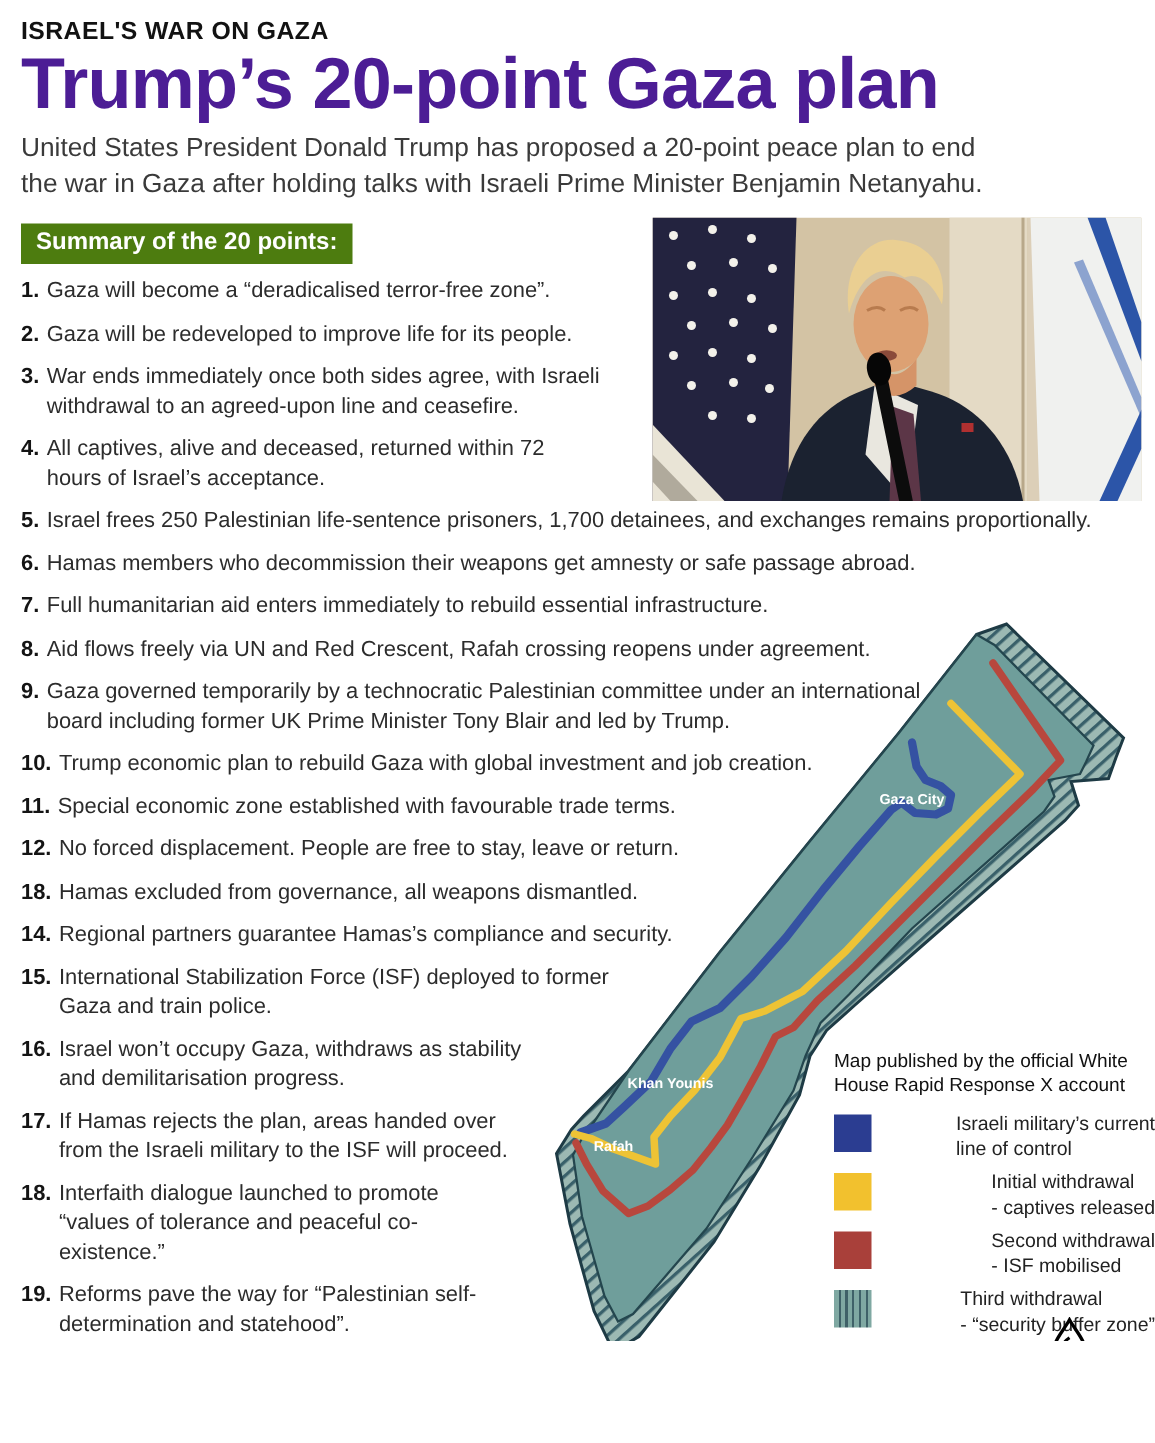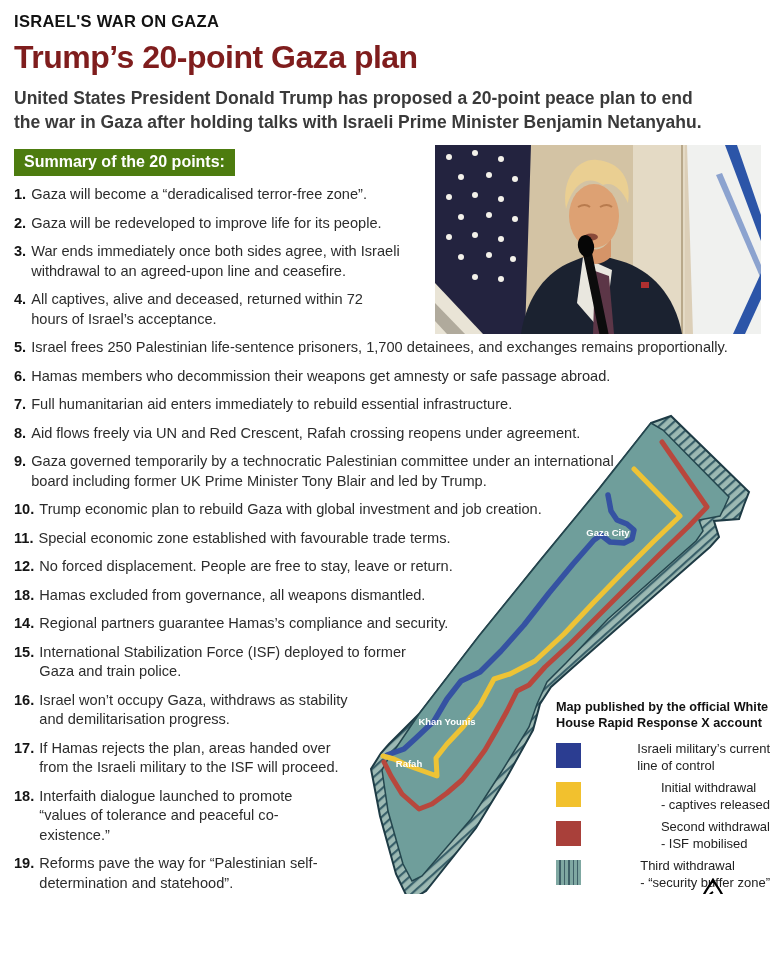--- a/index.html
+++ b/index.html
@@ -1,36 +1,36 @@
 <!DOCTYPE html>
 <html><head>
 <meta charset="utf-8">
 <style>
   html,body{margin:0;padding:0;background:#fff;}
   .canvas{position:relative;width:770px;height:894px;background:#ffffff;overflow:hidden;
           font-family:"Liberation Sans","DejaVu Sans",sans-serif;color:#2e2e2e;}
   
   .hdr{position:absolute;left:14px;top:12px;width:745px;}
   .kicker{font-size:16.5px;font-weight:800;letter-spacing:.3px;color:#121212;}
-  .title{font-size:32px;font-weight:600;letter-spacing:-.5px;color:#7f1d1d;margin-top:6px;line-height:40px;}
-  .intro{margin-top:10px;font-size:17.5px;line-height:23.5px;color:#3a3a3a;font-weight:bold;}
+  .title{font-size:48px;font-weight:600;letter-spacing:-.5px;color:#4c1d95;margin-top:6px;line-height:40px;}
+  .intro{margin-top:10px;font-size:17.5px;line-height:23.5px;color:#3a3a3a;}
   .badge{display:inline-block;margin-top:15px;background:#4d7c0f;color:#fff;
          font-size:16px;font-weight:700;padding:4px 10px 5px 10px;}
   
   .points{position:absolute;left:14px;top:185px;width:750px;}
   .pt{display:flex;margin-bottom:9px;font-size:14.6px;line-height:19.5px;}
   .pt .num{font-weight:800;color:#141414;margin-right:5px;flex:0 0 auto;}
   .pt .txt{color:#2c2c2c;}
   .pt.nw .txt{white-space:nowrap;}
   
   .photo{position:absolute;left:435px;top:145px;width:326px;height:189px;}
   
   .map{position:absolute;left:358px;top:413px;}
   .map-caption{position:absolute;left:556px;top:699px;width:215px;
-               font-size:12.7px;font-weight:700;line-height:16px;color:#111;}
+               font-size:12.7px;font-weight:400;line-height:16px;color:#111;}
   .legend{position:absolute;left:556px;top:741px;width:214px;}
   .lrow{display:flex;align-items:flex-start;margin-bottom:6px;justify-content:space-between;}
   .sw{width:25px;height:25px;flex:0 0 auto;margin-right:10px;margin-top:2px;}
   .sw.hatch{background:repeating-linear-gradient(90deg,#7fa8a2 0px,#7fa8a2 3px,#3f6168 3px,#3f6168 4.5px);}
   .ltxt{font-size:13px;line-height:16.5px;color:#222;}
   
   .footer{position:absolute;left:0;top:878px;width:770px;height:84px;}
   .cc{position:absolute;left:14px;top:44px;}
   .srcline{position:absolute;left:88px;top:67px;font-size:14px;font-weight:700;color:#111;}
   .srcline .sep{margin:0 10px;font-weight:400;color:#333;}

